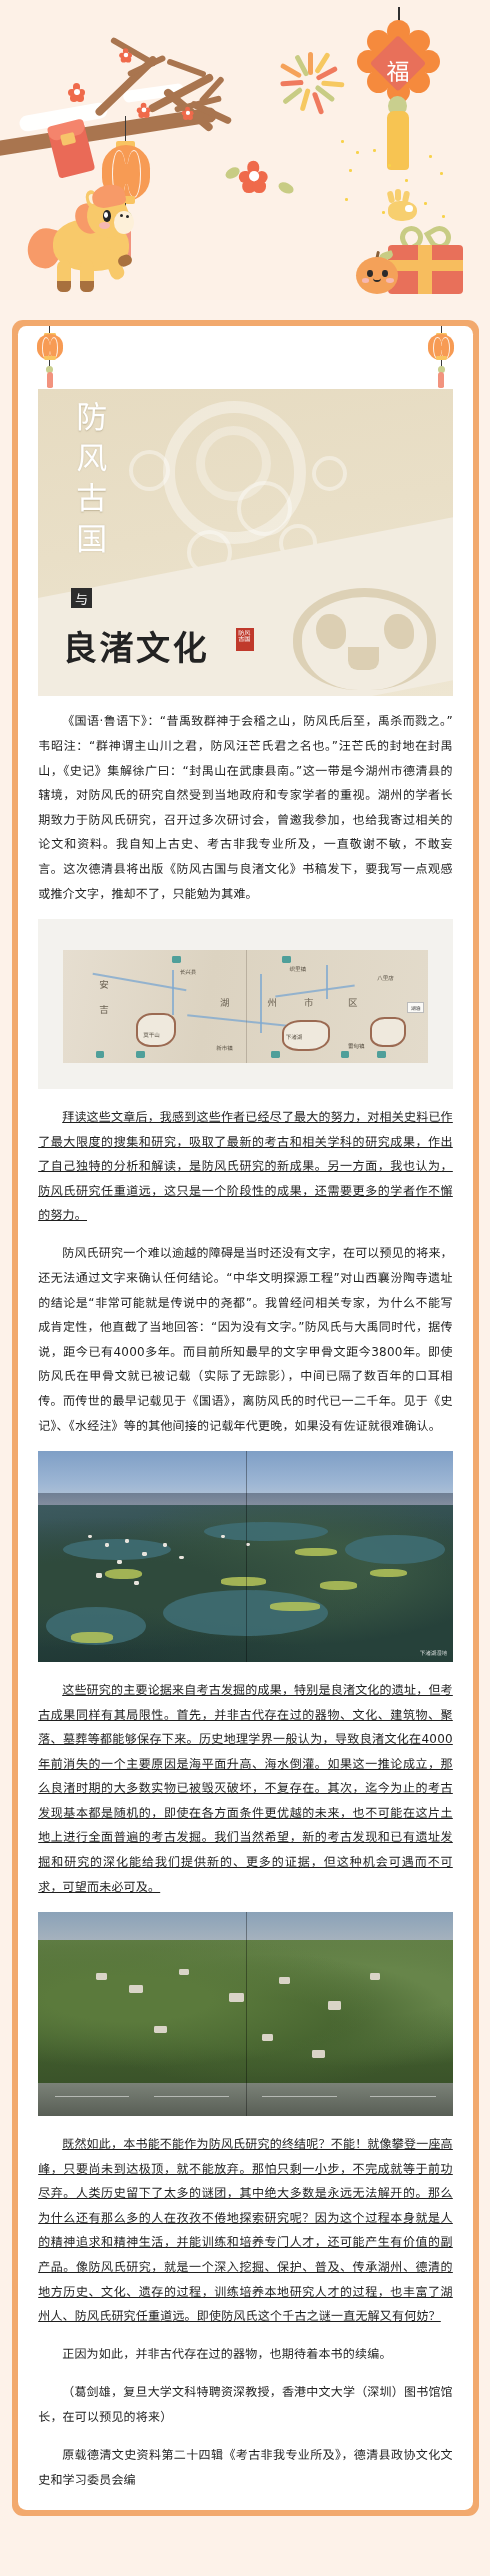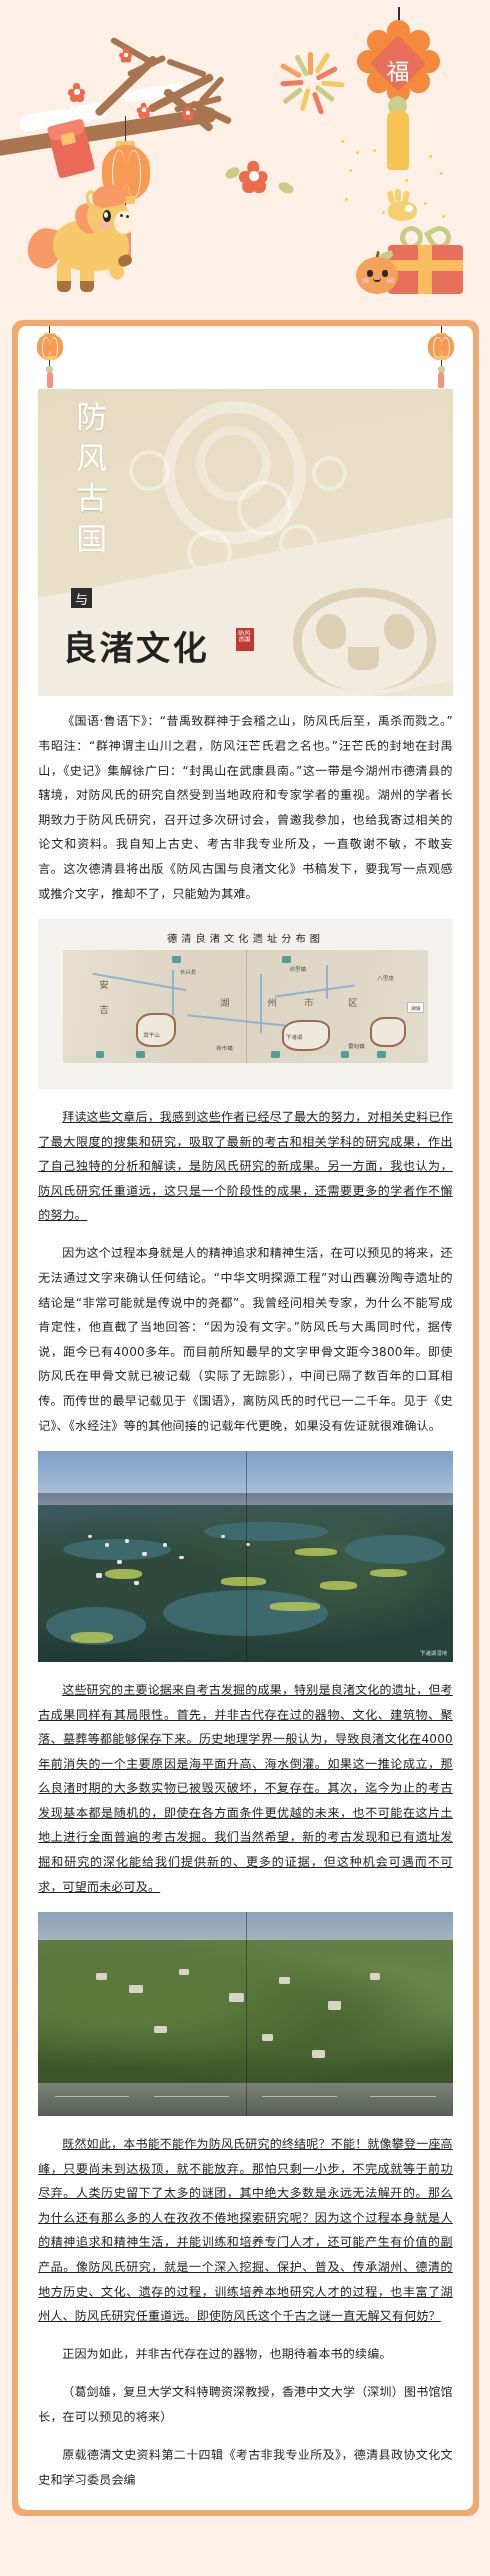--- a/index.html
+++ b/index.html
@@ -854,21 +854,20 @@
       <div class="bc-yu">与</div>
       <div class="bc-subtitle">良渚文化</div>
       <div class="bc-seal">防风古国</div>
     </div>
   </div>
 
   <p class="para">《国语·鲁语下》：“昔禹致群神于会稽之山，防风氏后至，禹杀而戮之。”韦昭注：“群神谓主山川之君，防风汪芒氏君之名也。”汪芒氏的封地在封禺山，《史记》集解徐广曰：“封禺山在武康县南。”这一带是今湖州市德清县的辖境，对防风氏的研究自然受到当地政府和专家学者的重视。湖州的学者长期致力于防风氏研究，召开过多次研讨会，曾邀我参加，也给我寄过相关的论文和资料。我自知上古史、考古非我专业所及，一直敬谢不敏，不敢妄言。这次德清县将出版《防风古国与良渚文化》书稿发下，要我写一点观感或推介文字，推却不了，只能勉为其难。</p>
 
   <div class="figure" style="margin-top:12.3px;">
     <div class="map-figure ph">
-      <div class="map-title">德清良渚文化遗址分布图</div>
       <div class="map-body">
         <div class="map-river" style="left:8%;  top:28%; width:26%; height:2px; transform:rotate(10deg);"></div>
         <div class="map-river" style="left:30%; top:18%; width:2px;  height:40%;"></div>
         <div class="map-river" style="left:54%; top:22%; width:2px;  height:52%;"></div>
         <div class="map-river" style="left:58%; top:36%; width:22%;  height:2px; transform:rotate(-8deg);"></div>
         <div class="map-river" style="left:72%; top:14%; width:2px;  height:30%;"></div>
         <div class="map-river" style="left:34%; top:62%; width:30%;  height:2px; transform:rotate(6deg);"></div>
         <div class="map-area" style="left:20%; top:56%; width:11%; height:30%;"></div>
         <div class="map-area" style="left:60%; top:62%; width:13%; height:28%;"></div>
         <div class="map-area" style="left:84%; top:60%; width:10%; height:26%;"></div>
@@ -892,21 +891,21 @@
         <div class="map-pin" style="left:57%; top:90%;"></div>
         <div class="map-pin" style="left:76%; top:90%;"></div>
         <div class="map-pin" style="left:86%; top:90%;"></div>
         <div class="map-legend">湖泊</div>
         <div class="map-gutter"></div>
       </div>
     </div>
   </div>
 
   <p class="para after-fig">拜读这些文章后，我感到这些作者已经尽了最大的努力，对相关史料已作了最大限度的搜集和研究，吸取了最新的考古和相关学科的研究成果，作出了自己独特的分析和解读，是防风氏研究的新成果。另一方面，我也认为，防风氏研究任重道远，这只是一个阶段性的成果，还需要更多的学者作不懈的努力。</p>
-  <p class="para">因为这个过程本身就是人的精神追求和精神生活，在可以预见的将来，还无法通过文字来确认任何结论。“中华文明探源工程”对山西襄汾陶寺遗址的结论是“非常可能就是传说中的尧都”。我曾经问相关专家，为什么不能写成肯定性，他直截了当地回答：“因为没有文字。”防风氏与大禹同时代，据传说，距今已有4000多年。而目前所知最早的文字甲骨文距今3800年。即使防风氏在甲骨文就已被记载（实际了无踪影），中间已隔了数百年的口耳相传。而传世的最早记载见于《国语》，离防风氏的时代已一二千年。见于《史记》、《水经注》等的其他间接的记载年代更晚，如果没有佐证就很难确认。</p>
+  <p class="para">防风氏研究一个难以逾越的障碍是当时还没有文字，在可以预见的将来，还无法通过文字来确认任何结论。“中华文明探源工程”对山西襄汾陶寺遗址的结论是“非常可能就是传说中的尧都”。我曾经问相关专家，为什么不能写成肯定性，他直截了当地回答：“因为没有文字。”防风氏与大禹同时代，据传说，距今已有4000多年。而目前所知最早的文字甲骨文距今3800年。即使防风氏在甲骨文就已被记载（实际了无踪影），中间已隔了数百年的口耳相传。而传世的最早记载见于《国语》，离防风氏的时代已一二千年。见于《史记》、《水经注》等的其他间接的记载年代更晚，如果没有佐证就很难确认。</p>
 
   <div class="figure" style="margin-top:12.3px;">
     <div class="aerial ph">
       <div class="sky"></div>
       <div class="far-hills"></div>
       <div class="ground"></div>
       <div class="water" style="left:6%;  top:42%; width:26%; height:10%;"></div>
       <div class="water" style="left:40%; top:34%; width:30%; height:9%;"></div>
       <div class="water" style="left:74%; top:40%; width:24%; height:14%;"></div>
       <div class="water" style="left:30%; top:66%; width:40%; height:22%;"></div>

